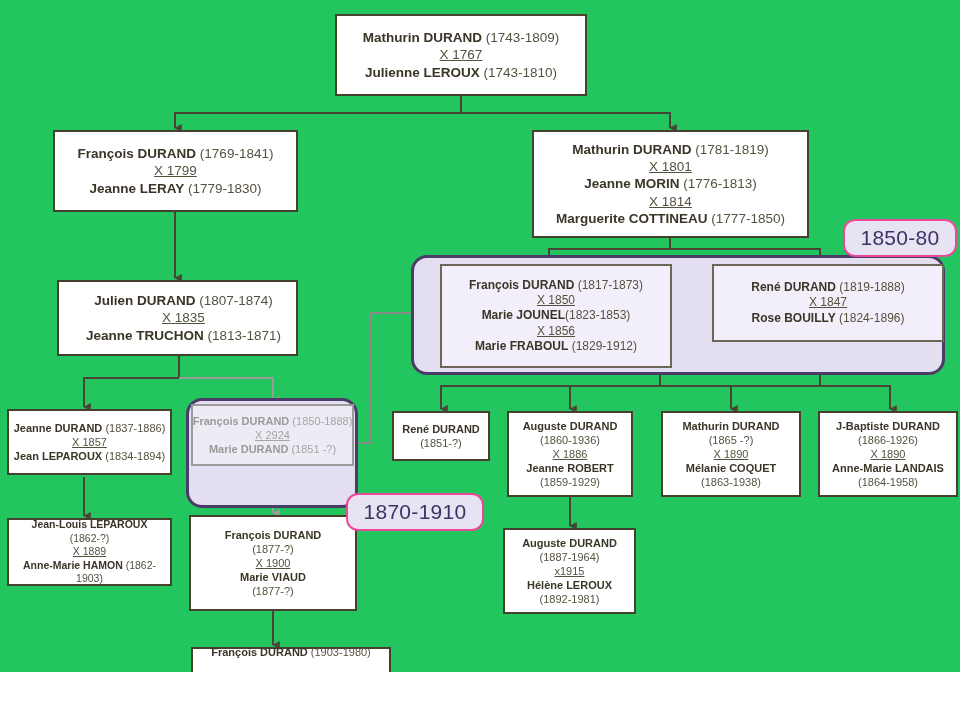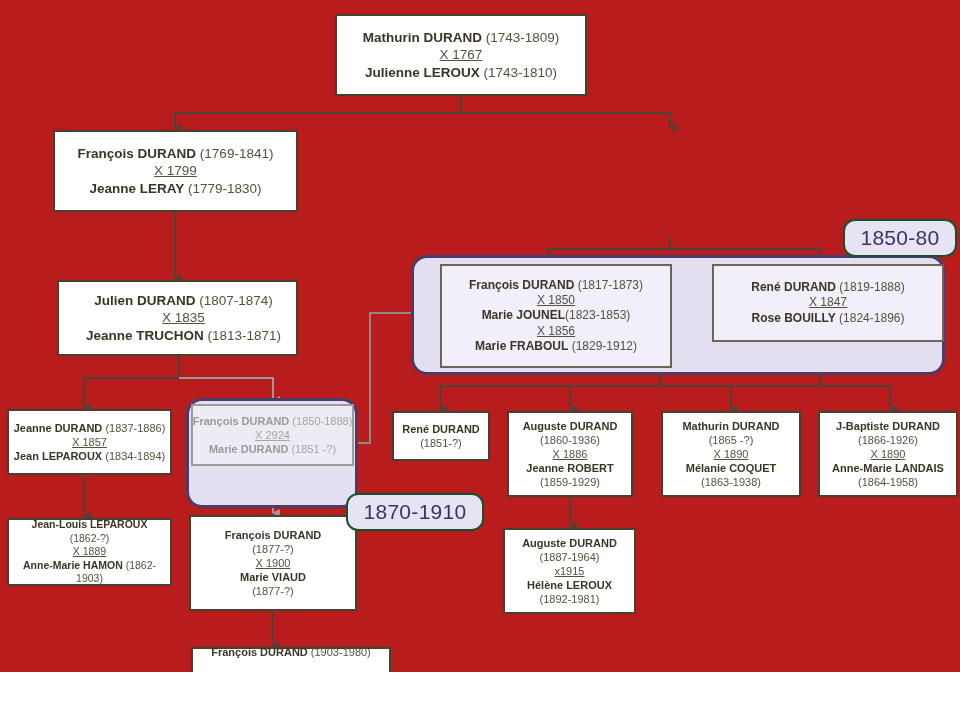--- a/index.html
+++ b/index.html
@@ -7,21 +7,21 @@
     padding: 0;
     background: #ffffff;
   }
   body {
     font-family: "Liberation Sans", sans-serif;
   }
   #canvas {
     position: relative;
     width: 960px;
     height: 672px;
-    background: #b91c1c;
+    background: #22c55e;
     overflow: hidden;
   }
   
   #wires {
     position: absolute;
     left: 0; top: 0;
     width: 960px; height: 720px;
     pointer-events: none;
   }
   
@@ -87,21 +87,21 @@
     box-sizing: border-box;
     border: 3px solid #4b3c67;
     border-radius: 16px;
     background: #e4dff0;
     z-index: 2;
   }
   
   .callout {
     position: absolute;
     box-sizing: border-box;
-    border: 2px solid #14532d;
+    border: 2px solid #ec4899;
     border-radius: 12px;
     background: #e8e3f3;
     color: #3d3266;
     display: flex;
     align-items: center;
     justify-content: center;
     font-size: 21px;
     letter-spacing: 0.3px;
     z-index: 9;
     font-family: "Liberation Sans", sans-serif;
@@ -165,20 +165,27 @@
     <span class="ln mar">X 1767</span>
     <span class="ln"><span class="nm">Julienne LEROUX</span> <span class="dt">(1743-1810)</span></span>
   </div>
 
   <div class="node t-big" style="left:53px; top:130px; width:245px; height:82px;">
     <span class="ln"><span class="nm">François DURAND</span> <span class="dt">(1769-1841)</span></span>
     <span class="ln mar">X 1799</span>
     <span class="ln"><span class="nm">Jeanne  LERAY</span> <span class="dt">(1779-1830)</span></span>
   </div>
 
+  <div class="node t-big" style="left:532px; top:130px; width:277px; height:108px;">
+    <span class="ln"><span class="nm">Mathurin DURAND</span> <span class="dt">(1781-1819)</span></span>
+    <span class="ln mar">X 1801</span>
+    <span class="ln"><span class="nm">Jeanne  MORIN</span> <span class="dt">(1776-1813)</span></span>
+    <span class="ln mar">X 1814</span>
+    <span class="ln"><span class="nm">Marguerite COTTINEAU</span> <span class="dt">(1777-1850)</span></span>
+  </div>
 
   <div class="node t-big" style="left:57px; top:280px; width:241px; height:76px;padding-left:12px;">
     <span class="ln"><span class="nm">Julien DURAND</span> <span class="dt">(1807-1874)</span></span>
     <span class="ln mar">X 1835</span>
     <span class="ln"><span class="nm">Jeanne TRUCHON</span> <span class="dt">(1813-1871)</span></span>
   </div>
 
   <div class="node inpurple t-mid" style="left:428px; top:264px; width:232px; height:104px;">
     <span class="ln"><span class="nm">François DURAND</span> <span class="dt">(1817-1873)</span></span>
     <span class="ln mar">X 1850</span>

